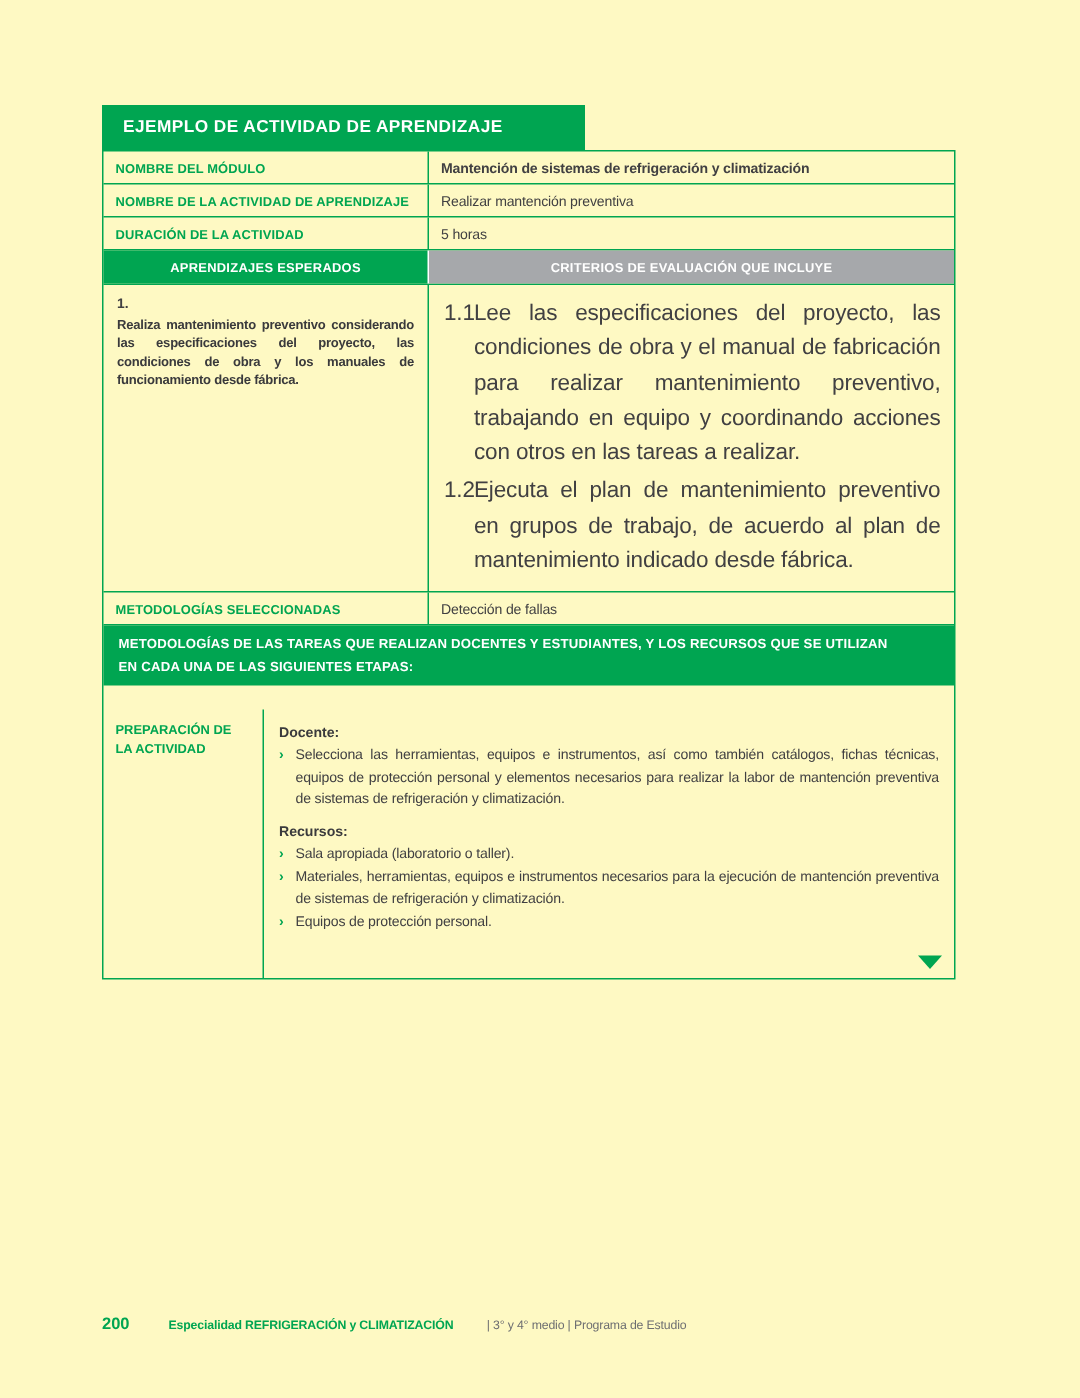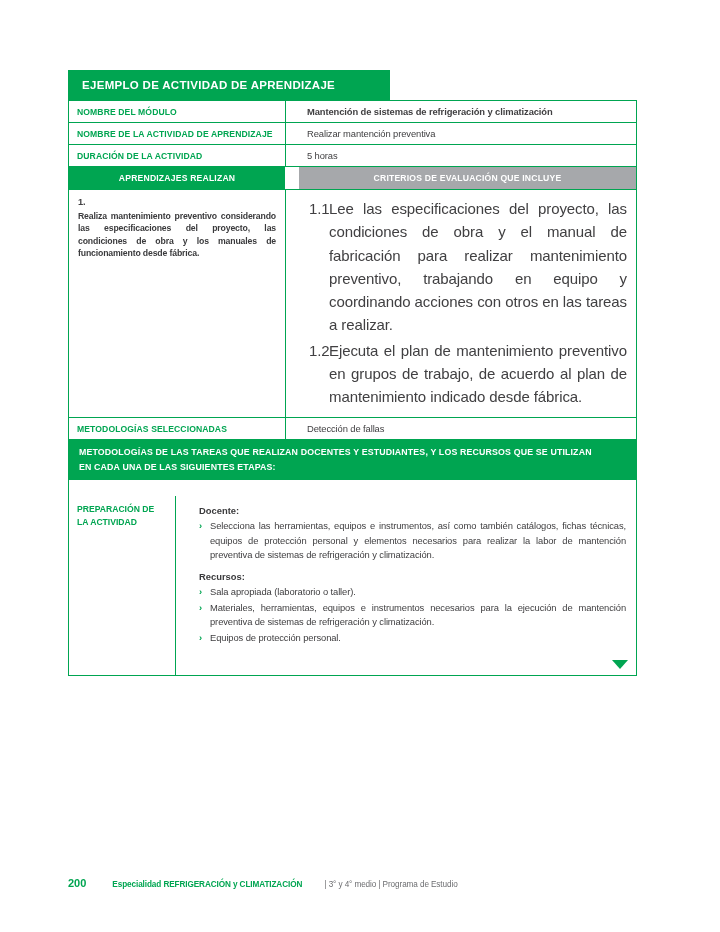--- a/index.html
+++ b/index.html
@@ -4,34 +4,34 @@
 <style>
   :root{
     --green:#00a551;
     --gray-hdr:#a6a8ab;
     --ink:#414042;
   }
   *{box-sizing:border-box;}
   html,body{margin:0;padding:0;background:#e9e9e9;}
   body{font-family:"Liberation Sans", sans-serif;}
   .page{
-    position:relative;width:720px;height:932px;background:#ffffff;margin:0 auto;
+    position:relative;width:720px;height:932px;background:#fef9c3;margin:0 auto;
     overflow:hidden;
   }
   .doc{position:absolute;left:68px;top:70px;width:569px;}
 
   .title-bar{
     background:var(--green);color:#fff;font-weight:bold;
     font-size:11.5px;letter-spacing:.3px;
     width:322px;height:30px;display:flex;align-items:center;
     padding-left:14px;
   }
 
   .tbl{border:1px solid var(--green);border-top:1px solid var(--green);width:100%;}
-  .row{display:flex;border-bottom:1px solid var(--green);align-items:stretch;gap:13px;}
+  .row{display:flex;border-bottom:1px solid var(--green);align-items:stretch;}
   .row:last-child{border-bottom:none;margin-top:16px;}
 
   .cell{padding:5px 8px;}
   .lbl{
     width:217px;min-width:217px;border-right:1px solid var(--green);
     color:var(--green);font-weight:bold;font-size:8.6px;letter-spacing:.1px;
     display:flex;align-items:center;
   }
   .val{flex:1;color:var(--ink);font-size:9.4px;letter-spacing:-.1px;display:flex;align-items:center;}
   .val.bold{font-weight:bold;}
@@ -107,21 +107,21 @@
         <div class="cell lbl">NOMBRE DE LA ACTIVIDAD DE APRENDIZAJE</div>
         <div class="cell val">Realizar mantención preventiva</div>
       </div>
 
       <div class="row">
         <div class="cell lbl">DURACIÓN DE LA ACTIVIDAD</div>
         <div class="cell val">5 horas</div>
       </div>
 
       <div class="row">
-        <div class="hdr-left">APRENDIZAJES REALIZAN</div>
+        <div class="hdr-left">APRENDIZAJES ESPERADOS</div>
         <div class="hdr-right">CRITERIOS DE EVALUACIÓN QUE INCLUYE</div>
       </div>
 
       <div class="row">
         <div class="learn-cell">
           <div class="learn-num">1.</div>
           <div class="learn-text">Realiza mantenimiento preventivo considerando las especificaciones del proyecto, las condiciones de obra y los manuales de funcionamiento desde fábrica.</div>
         </div>
         <div class="crit-cell">
 

